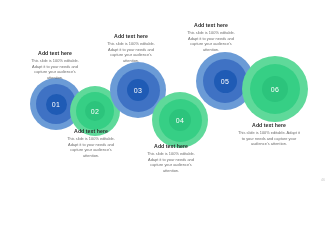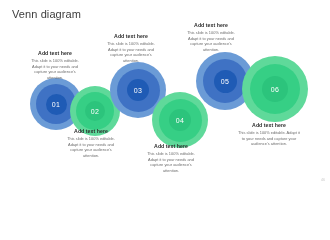--- a/index.html
+++ b/index.html
@@ -93,21 +93,20 @@
     bottom: 4px;
     font-size: 3.6px;
     color: #c9c9c9;
   }
 </style>
 </head>
 <body>
 
 <div id="slide">
 
-  <div id="slide-title">Venn diagram</div>
 
   <div id="circles-layer">
       <div class="venn-circle" style="left: 30px; top: 78px; width: 52px; height: 52px; background: rgb(107, 155, 214); z-index: 10;">
         <div class="ring-mid" style="width: 40px; height: 40px; background: rgb(63, 114, 196);">
           <div class="ring-core" style="width: 21px; height: 21px; background: rgb(31, 91, 181);">
             <span class="circle-number">01</span>
           </div>
         </div>
       </div>
       <div class="venn-circle" style="left: 70px; top: 86px; width: 50px; height: 50px; background: rgb(95, 217, 154); z-index: 11;">

